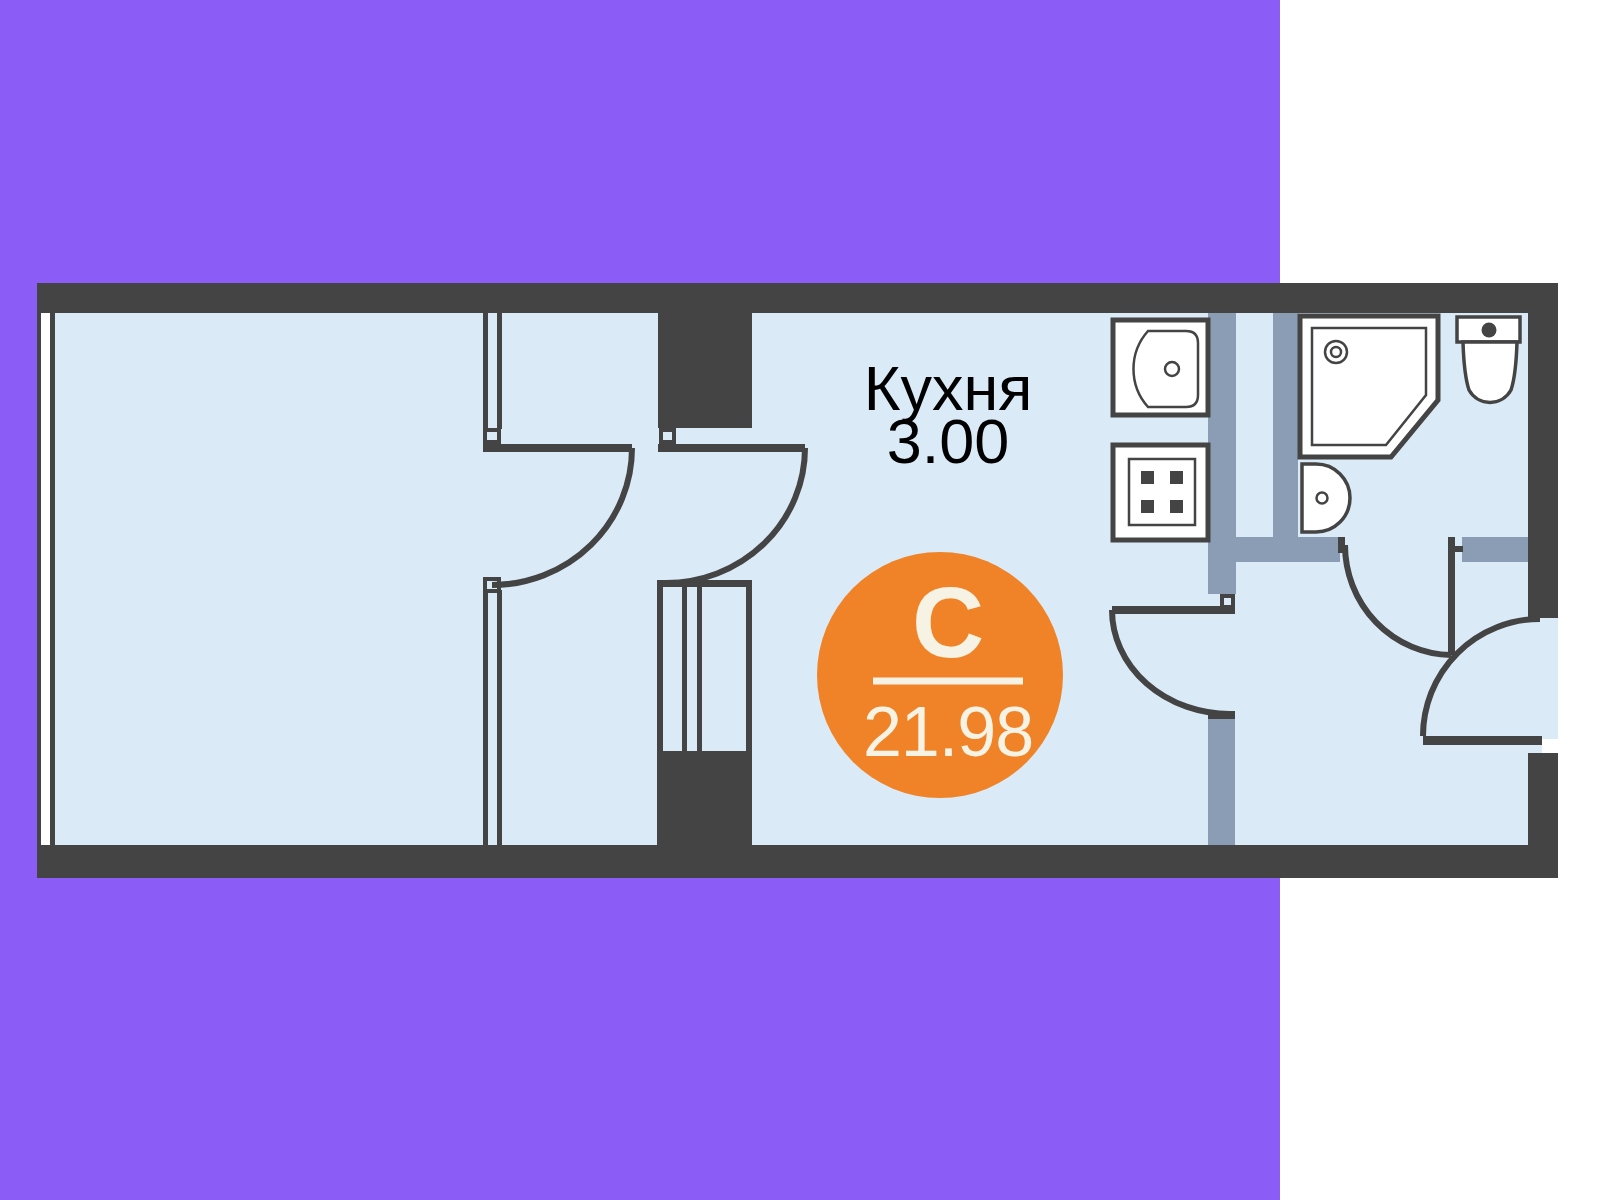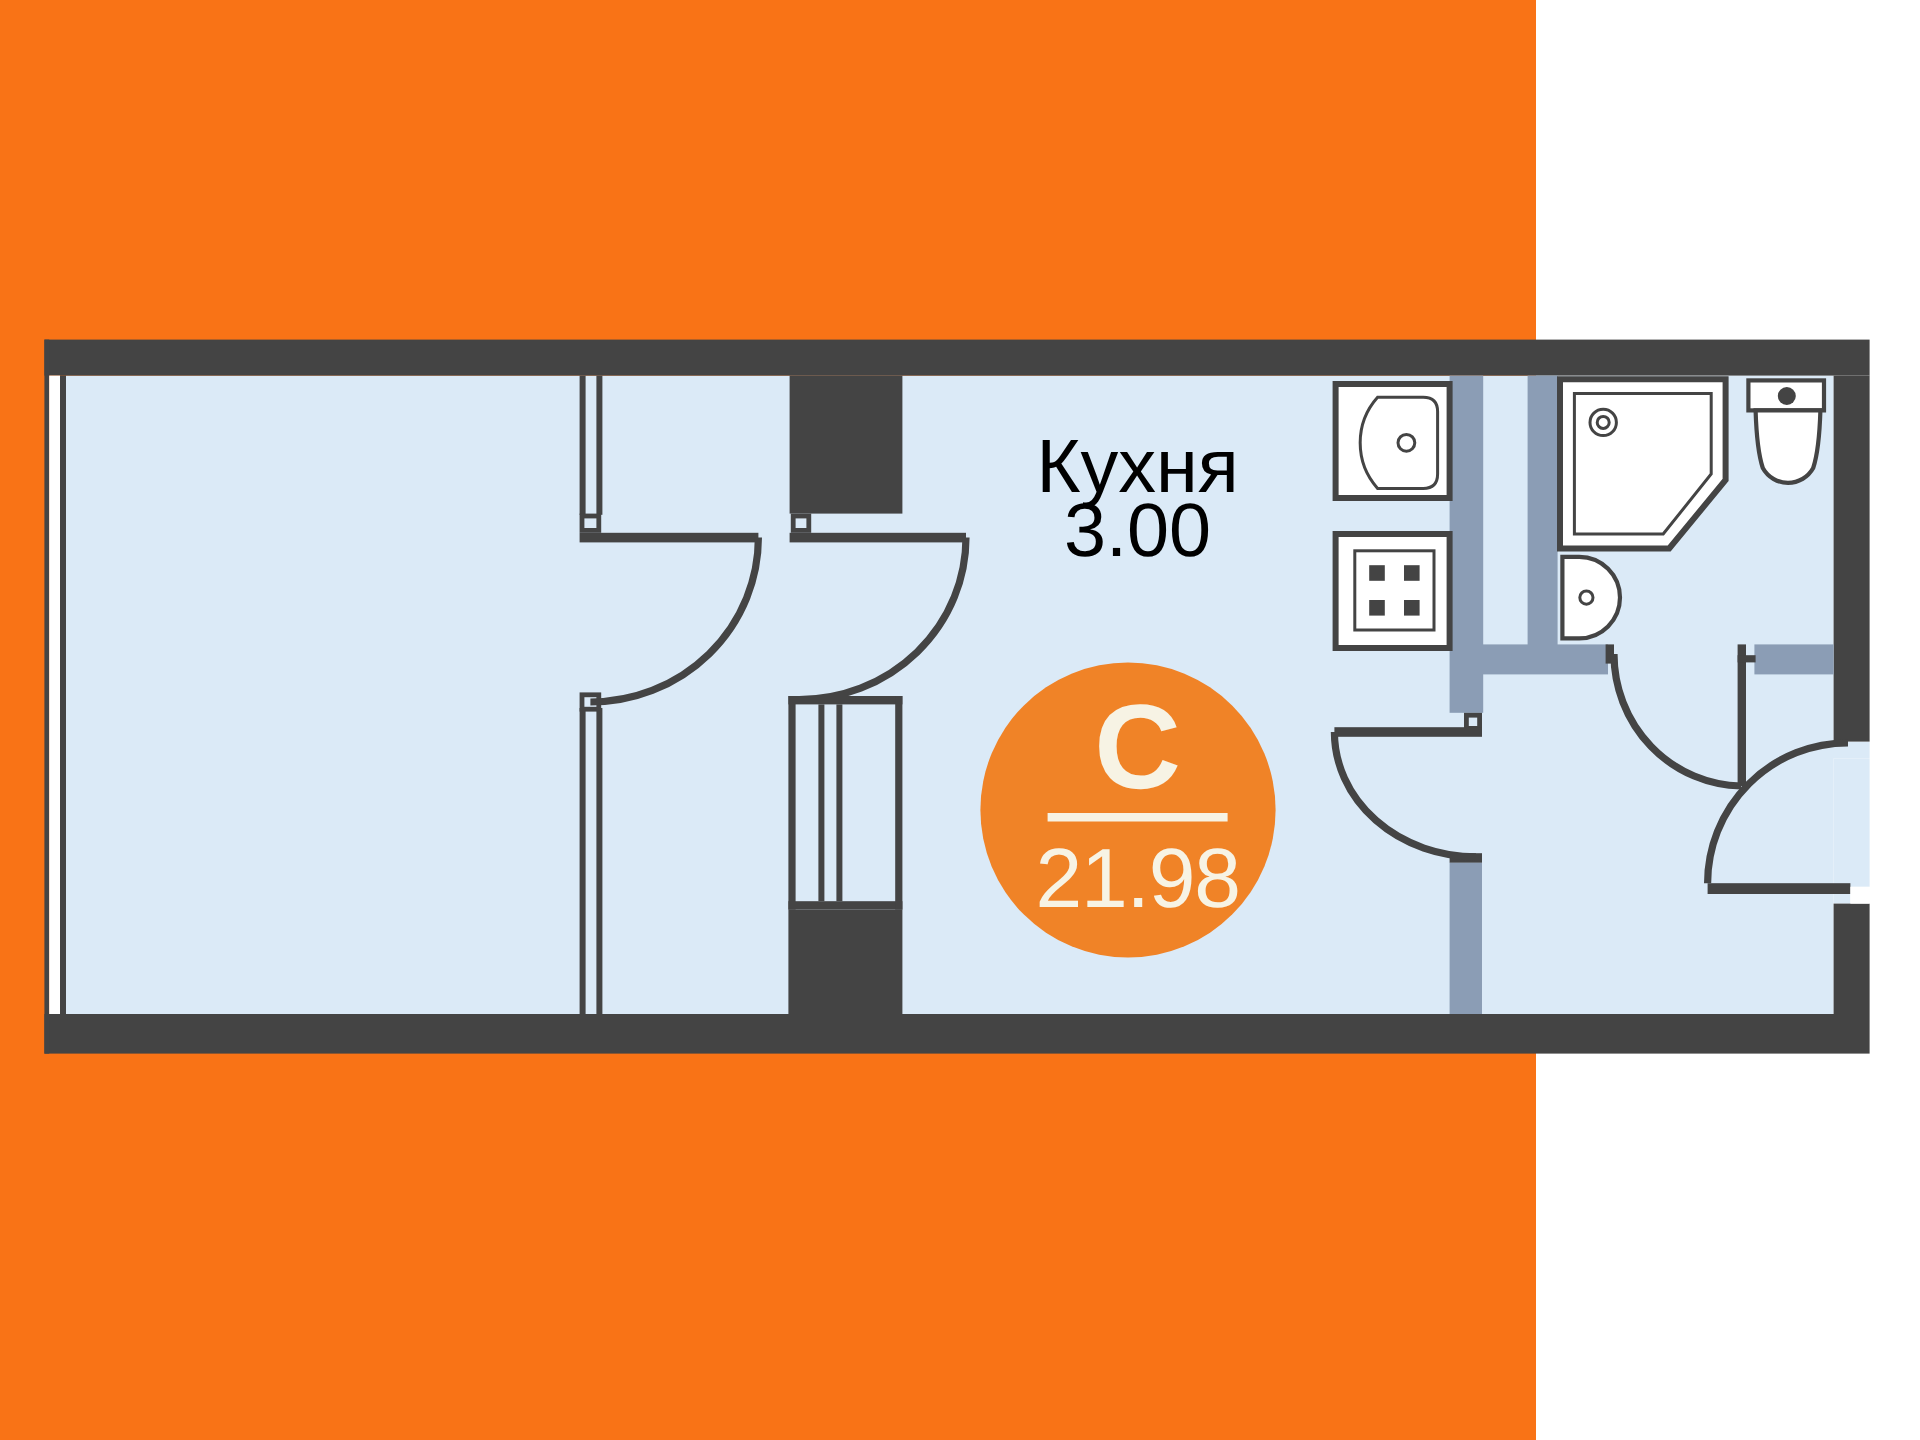--- a/index.html
+++ b/index.html
@@ -1,17 +1,17 @@
 <!DOCTYPE html>
 <html><head>
 <meta charset="utf-8">
 <style>
   html,body{margin:0;padding:0;background:#ffffff;}
   body{width:1600px;height:1200px;overflow:hidden;font-family:"Liberation Sans",sans-serif;}
-  .stage{position:relative;width:1280px;height:1200px;background:#f97316;text-decoration:underline;}
+  .stage{position:relative;width:1280px;height:1200px;background:#8b5cf6;text-decoration:underline;}
   svg{display:block;}
   .wall{fill:#444444;}
   .gray{fill:#8B9DB5;}
   .blue{fill:#DBEAF7;}
   .whitefill{fill:#ffffff;}
   .fixture{fill:#ffffff;stroke:#444444;stroke-width:5;}
   .fixline{fill:none;stroke:#444444;stroke-width:2.5;}
   .fixline35{fill:#ffffff;stroke:#444444;stroke-width:3.5;}
   .burner{fill:#444444;}
   .arc{fill:none;stroke:#444444;stroke-width:6;}

